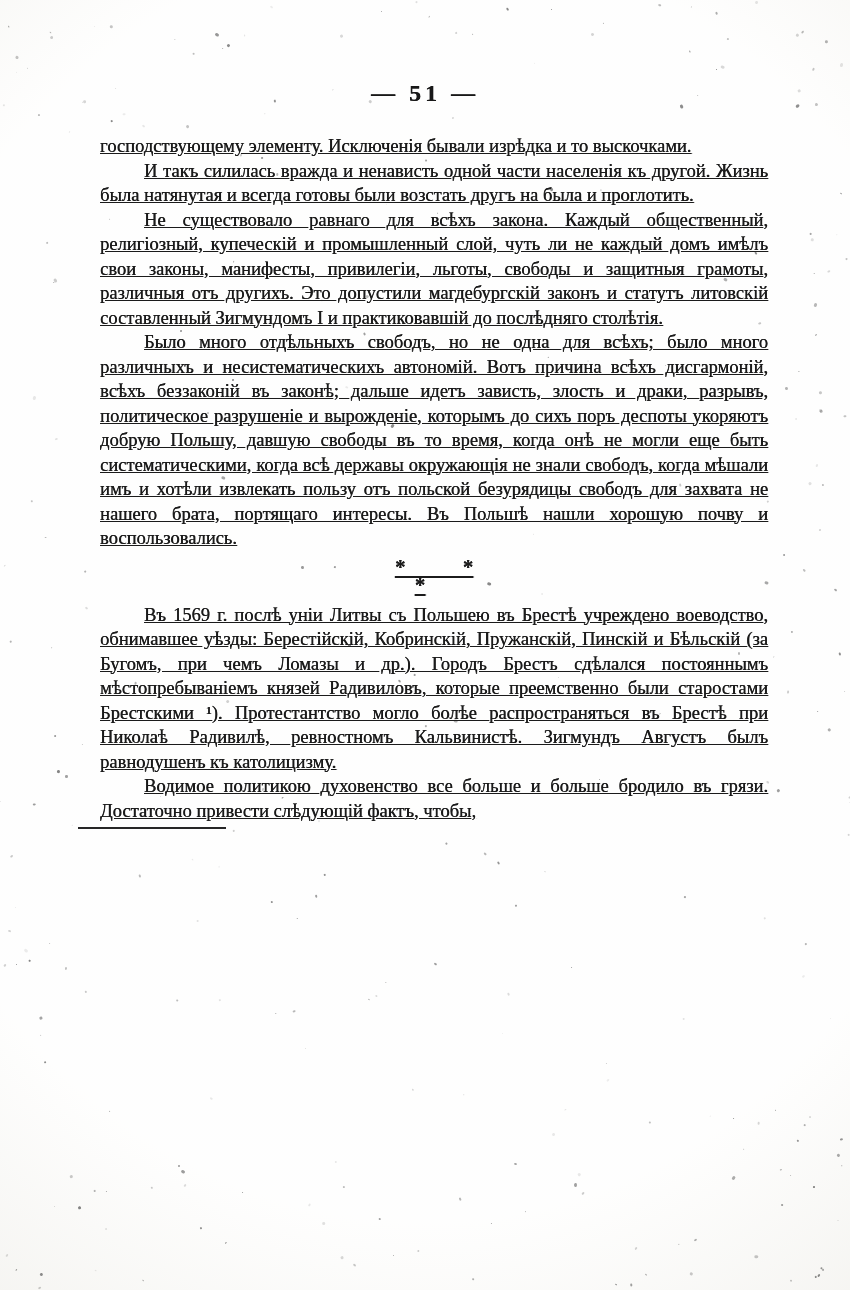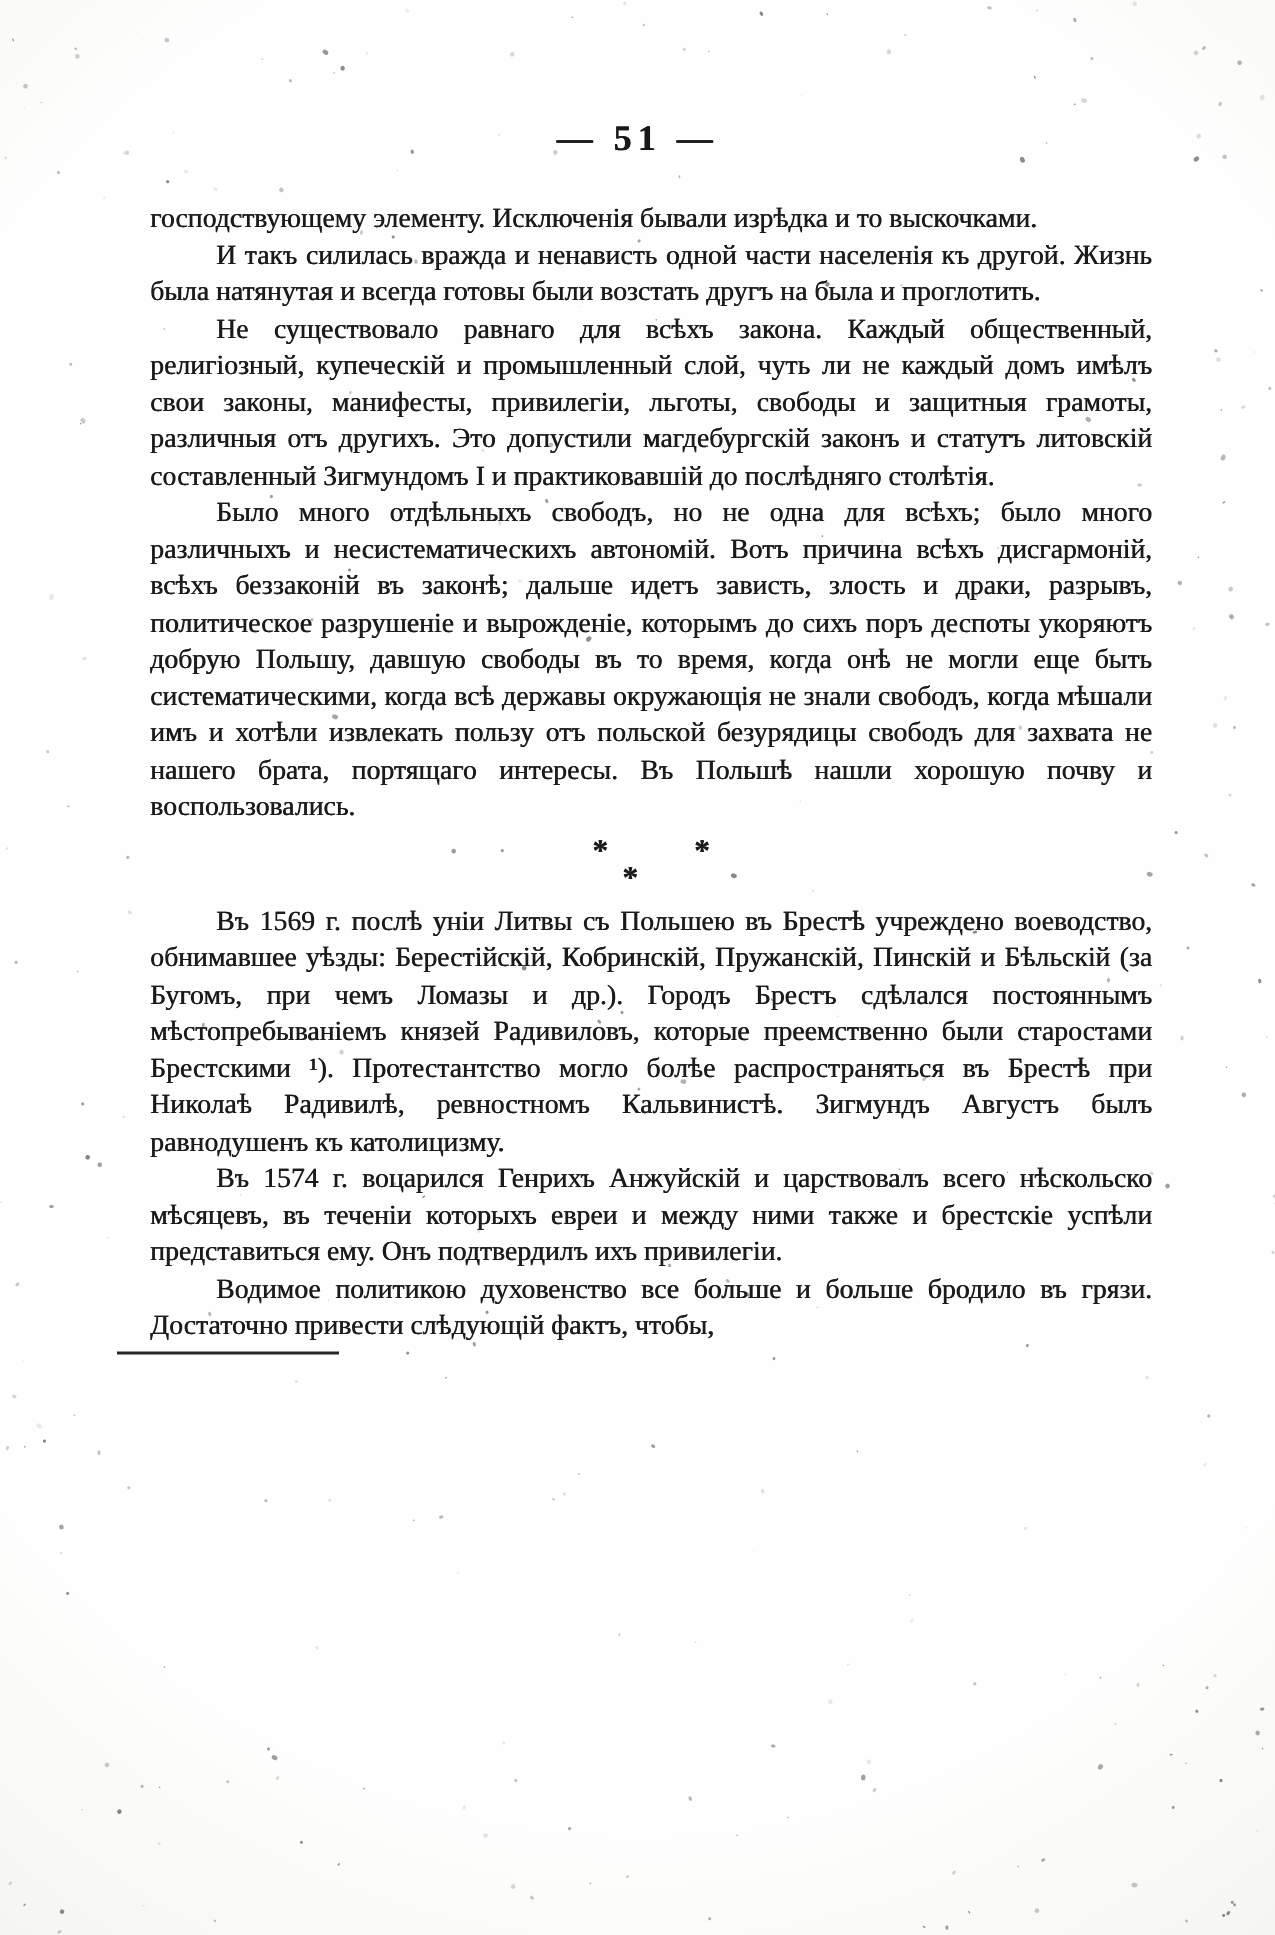--- a/index.html
+++ b/index.html
@@ -33,20 +33,21 @@
   }
   .text-block {
     position: absolute;
     top: 134px;
     left: 100px;
     width: 668px;
     font-size: 18.5px;
     line-height: 24.5px;
     text-align: justify;
     text-shadow: 0.35px 0 0 currentColor; 
+    text-decoration: underline;
   }
   .text-block p {
     margin: 0;
   }
   .text-block p.indented {
     text-indent: 44px;
   }
   .asterism {
     text-align: center;
     font-weight: bold;
@@ -406,21 +407,20 @@
     <p class="indented">И такъ силилась вражда и ненависть одной части населенія къ другой. Жизнь была натянутая и всегда готовы были возстать другъ на была и проглотить.</p>
     <p class="indented">Не существовало равнаго для всѣхъ закона. Каждый общественный, религіозный, купеческій и промышленный слой, чуть ли не каждый домъ имѣлъ свои законы, манифесты, привилегіи, льготы, свободы и защитныя грамоты, различныя отъ другихъ. Это допустили магдебургскій законъ и статутъ литовскій составленный Зигмундомъ I и практиковавшій до послѣдняго столѣтія.</p>
     <p class="indented">Было много отдѣльныхъ свободъ, но не одна для всѣхъ; было много различныхъ и несистематическихъ автономій. Вотъ причина всѣхъ дисгармоній, всѣхъ беззаконій въ законѣ; дальше идетъ зависть, злость и драки, разрывъ, политическое разрушеніе и вырожденіе, которымъ до сихъ поръ деспоты укоряютъ добрую Польшу, давшую свободы въ то время, когда онѣ не могли еще быть систематическими, когда всѣ державы окружающія не знали свободъ, когда мѣшали имъ и хотѣли извлекать пользу отъ польской безурядицы свободъ для захвата не нашего брата, портящаго интересы. Въ Польшѣ нашли хорошую почву и воспользовались.</p>
 
     <div class="asterism">
       <span class="row1">* *</span>
       <span class="row2">*</span>
     </div>
 
     <p class="indented">Въ 1569 г. послѣ уніи Литвы съ Польшею въ Брестѣ учреждено воеводство, обнимавшее уѣзды: Берестійскій, Кобринскій, Пружанскій, Пинскій и Бѣльскій (за Бугомъ, при чемъ Ломазы и др.). Городъ Брестъ сдѣлался постояннымъ мѣстопребываніемъ князей Радивиловъ, которые преемственно были старостами Брестскими ¹). Протестантство могло болѣе распространяться въ Брестѣ при Николаѣ Радивилѣ, ревностномъ Кальвинистѣ. Зигмундъ Августъ былъ равнодушенъ къ католицизму.</p>
-    <p class="indented">Въ 1574 г. воцарился Генрихъ Анжуйскій и царствовалъ всего нѣскольско мѣсяцевъ, въ теченіи которыхъ евреи и между ними также и брестскіе успѣли представиться ему. Онъ подтвердилъ ихъ привилегіи.</p>
     <p class="indented">Водимое политикою духовенство все больше и больше бродило въ грязи. Достаточно привести слѣдующій фактъ, чтобы,</p>
 
     <hr class="footnote-rule">
 
 
   </div>
 
 </div>
 
 </body></html>

